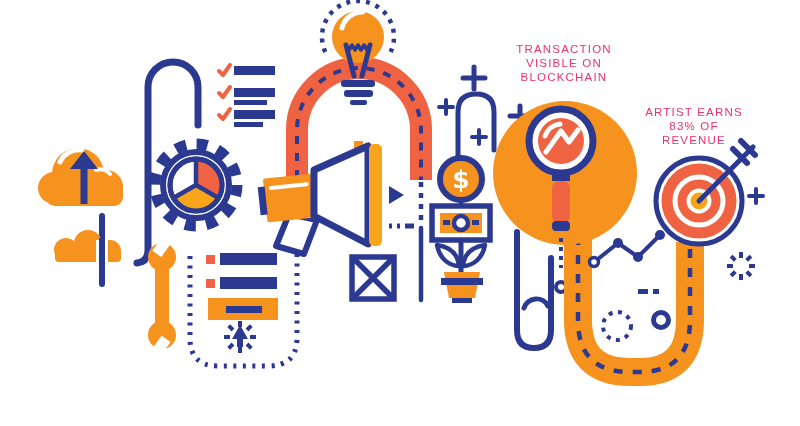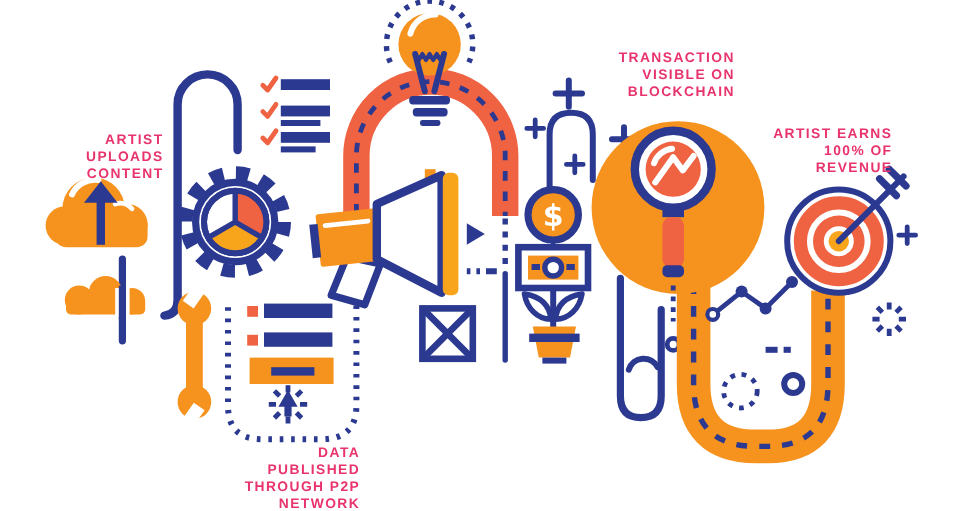--- a/index.html
+++ b/index.html
@@ -8,22 +8,22 @@
     --amber:#f9a51b; --pink:#e8336d;
   }
   html,body{margin:0;padding:0;background:#fff;}
   #stage{
     position:relative;width:800px;height:426px;background:#fff;
     overflow:hidden;font-family:"Liberation Sans",sans-serif;
   }
   #art{position:absolute;left:0;top:0;}
   .label{
     position:absolute;transform:translate(-50%,-50%);
-    color:var(--pink);font-weight:700;font-size:11.5px;line-height:14px;
-    letter-spacing:1.2px;text-align:right;white-space:pre-line;
+    color:var(--pink);font-weight:400;font-size:11.5px;line-height:14px;
+    letter-spacing:1.2px;text-align:center;white-space:pre-line;
   }
   
   .f-navy{fill:var(--navy)} .f-orange{fill:var(--orange)} .f-ored{fill:var(--orangered)}
   .f-amber{fill:var(--amber)} .f-white{fill:#fff} .nf{fill:none}
   .s-navy{stroke:var(--navy)} .s-white{stroke:#fff} .s-orange{stroke:var(--orange)}
   .s-ored{stroke:var(--orangered)}
   .rc{stroke-linecap:round;stroke-linejoin:round}
 </style>
 </head>
 <body>
@@ -206,26 +206,19 @@
       <rect x="638" y="289" width="10" height="5" class="f-navy"></rect>
       <rect x="653" y="289" width="6" height="5" class="f-navy"></rect>
       <circle cx="661" cy="320" r="7.5" class="nf s-navy" stroke-width="5"></circle>
       <circle cx="617" cy="326" r="14" class="nf s-navy" stroke-width="4" stroke-dasharray="4 5.5"></circle>
       <g transform="translate(741,266)">
         <path d="M0,-14 V-8 M9.9,-9.9 L5.7,-5.7 M14,0 H8 M9.9,9.9 L5.7,5.7 M0,14 V8 M-9.9,9.9 L-5.7,5.7 M-14,0 H-8 M-9.9,-9.9 L-5.7,-5.7" class="nf s-navy" stroke-width="4"></path>
       </g>
     </g>
   </svg>
 
-  <div class="label" style="left:104px;top:131px">ARTIST
-UPLOADS
-CONTENT</div>
   <div class="label" style="left:564px;top:63px">TRANSACTION
 VISIBLE ON
 BLOCKCHAIN</div>
   <div class="label" style="left:694px;top:126px">ARTIST EARNS
-100% OF
+83% OF
 REVENUE</div>
-  <div class="label" style="left:252px;top:399px">DATA
-PUBLISHED
-THROUGH P2P
-NETWORK</div>
 </div>
 
 </body></html>

